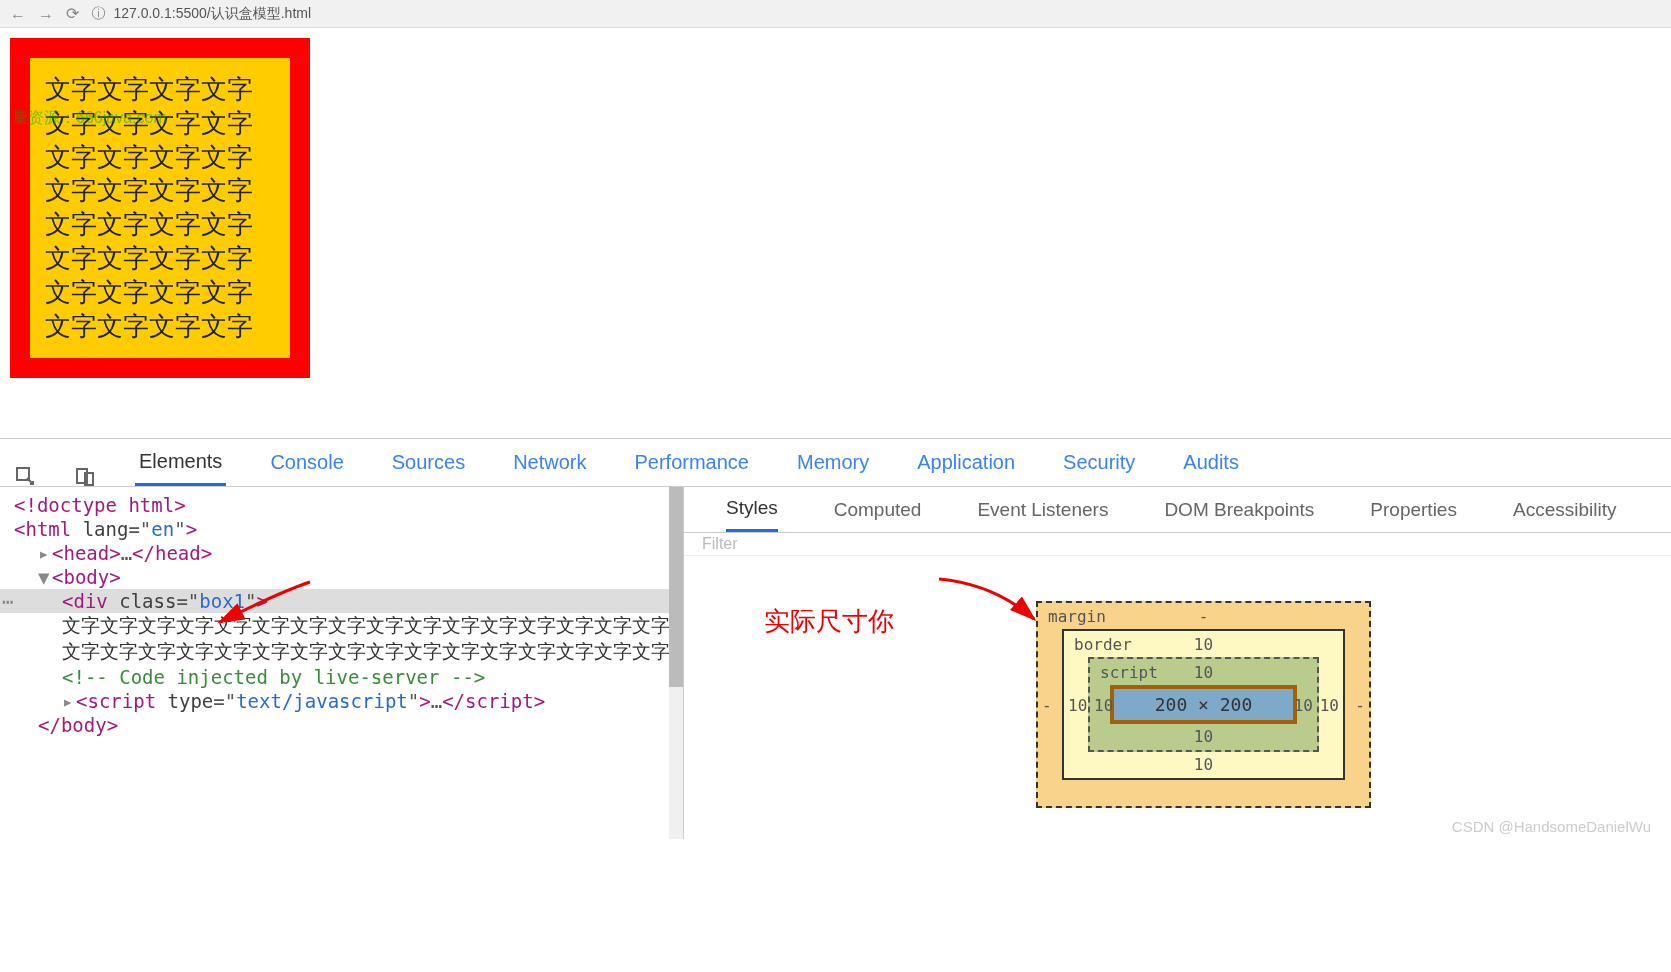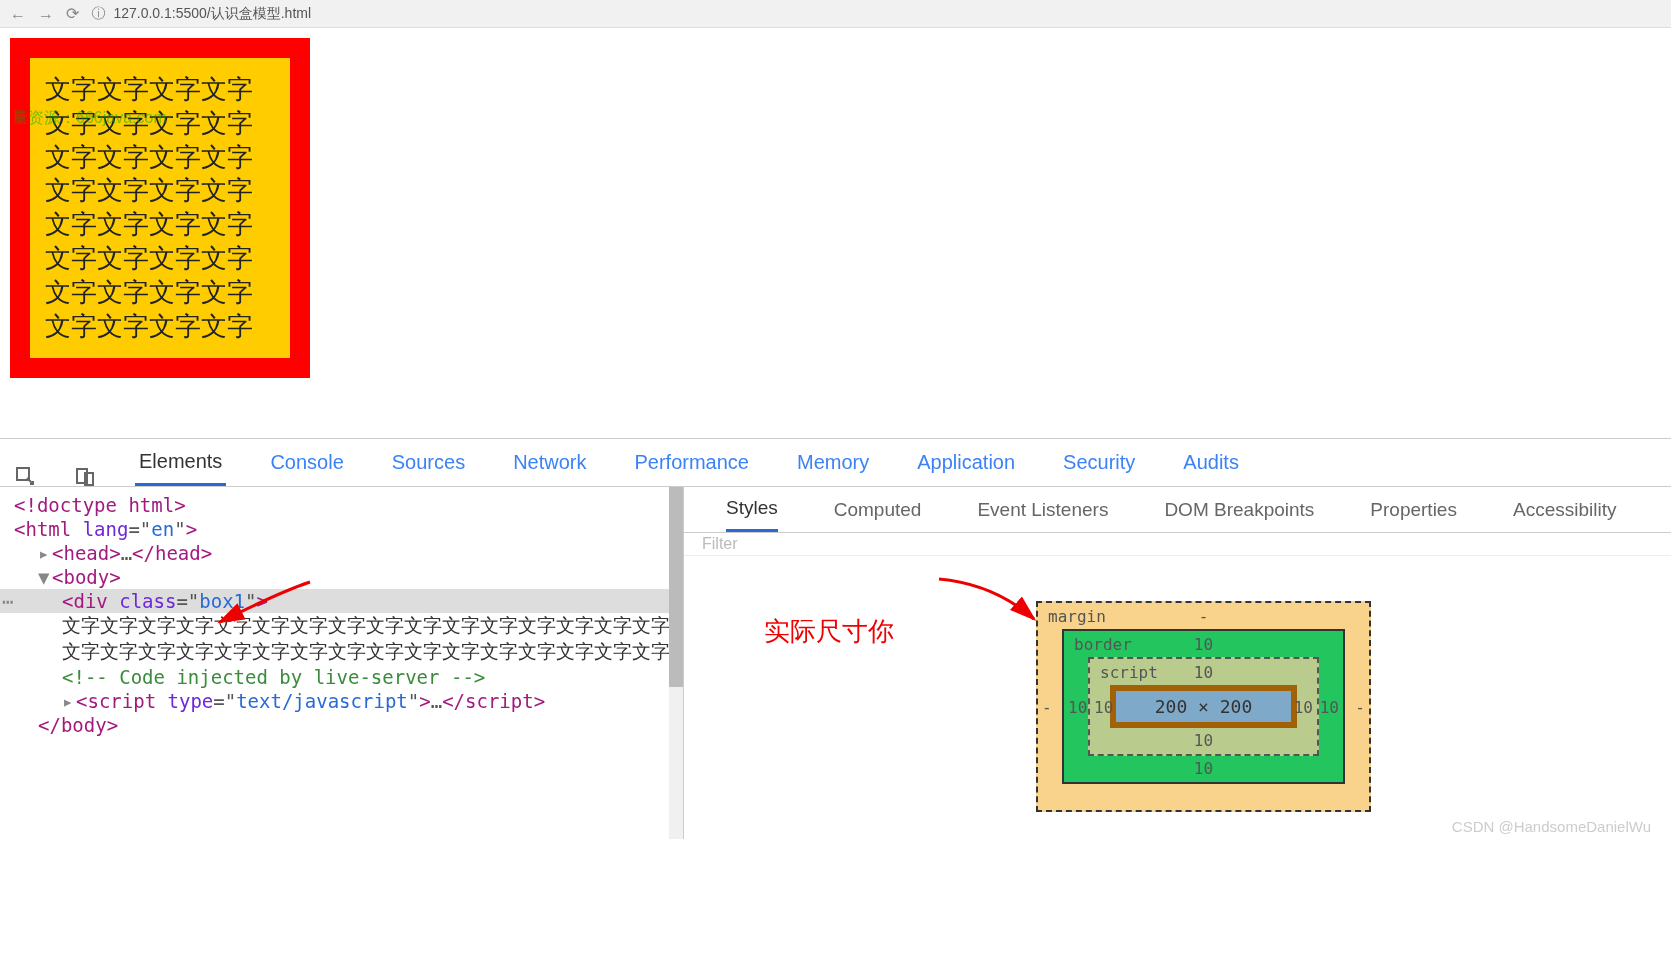--- a/index.html
+++ b/index.html
@@ -72,21 +72,21 @@
   padding: 6px 0;
   position: relative;
   overflow: hidden;
 }
 .el-line { padding: 1px 14px; white-space: nowrap; color: #555; }
 .el-line.indent1 { padding-left: 38px; }
 .el-line.indent2 { padding-left: 62px; }
 .el-line.indent3 { padding-left: 100px; }
 .el-line.selected { background: #ddd; }
 .el-tag { color: #a31a7e; }
-.el-attr-name { color: #6d28d9; }
+.el-attr-name { color: #404040; }
 .el-attr-val { color: #2869d6; }
 .el-comment { color: #3a8c3a; }
 .el-toggle { color: #888; display: inline-block; width: 14px; }
 .el-dots { position: absolute; left: 2px; color: #888; }
 .el-eq { color: #999; font-style: italic; }
 .el-wrap {
   padding-left: 62px;
   white-space: normal;
   word-break: break-all;
   color: #333;
@@ -116,21 +116,21 @@
   padding: 0 18px;
   border-bottom: 1px solid #ccc;
 }
 .sp-tab { font-size: 19px; color: #666; cursor: pointer; height: 100%; display: flex; align-items: center; margin-left: 24px; }
 .sp-tab.active { border-bottom: 3px solid #2869d6; color: #333; }
 .sp-filter { padding: 2px 18px; color: #bbb; font-size: 16px; border-bottom: 1px solid #eee; }
 
 .sp-content { flex: 1; position: relative; padding: 30px; }
 .anno-text {
   position: absolute;
-  top: 58px; left: 80px;
+  top: 48px; left: 80px;
   color: #e00;
   font-size: 26px;
   font-family: "Microsoft YaHei", sans-serif;
 }
 .arrow {
   position: absolute;
   width: 110px;
   height: 50px;
 }
 .arrow svg { width: 100%; height: 100%; }
@@ -146,32 +146,32 @@
   color: #555;
 }
 .bm-margin {
   border: 2px dashed #333;
   background: #f9d28c;
   padding: 26px 24px;
   position: relative;
 }
 .bm-border {
   border: 2px solid #333;
-  background: #22c55e;
+  background: #fef9c3;
   padding: 26px 24px;
   position: relative;
 }
 .bm-padding {
   border: 2px dashed #555;
   background: #b9cc8e;
   padding: 26px 20px;
   position: relative;
 }
 .bm-content {
-  border: 6px solid #a16207;
+  border: 4px solid #a16207;
   background: #7fa9c9;
   text-align: center;
   padding: 5px 20px;
   color: #333;
   font-size: 18px;
 }
 .bm-label { position: absolute; top: 4px; left: 10px; }
 .bm-top { position: absolute; top: 4px; left: 50%; transform: translateX(-50%); }
 .bm-bottom { position: absolute; bottom: 4px; left: 50%; transform: translateX(-50%); }
 .bm-left { position: absolute; left: 4px; top: 50%; transform: translateY(-50%); }

